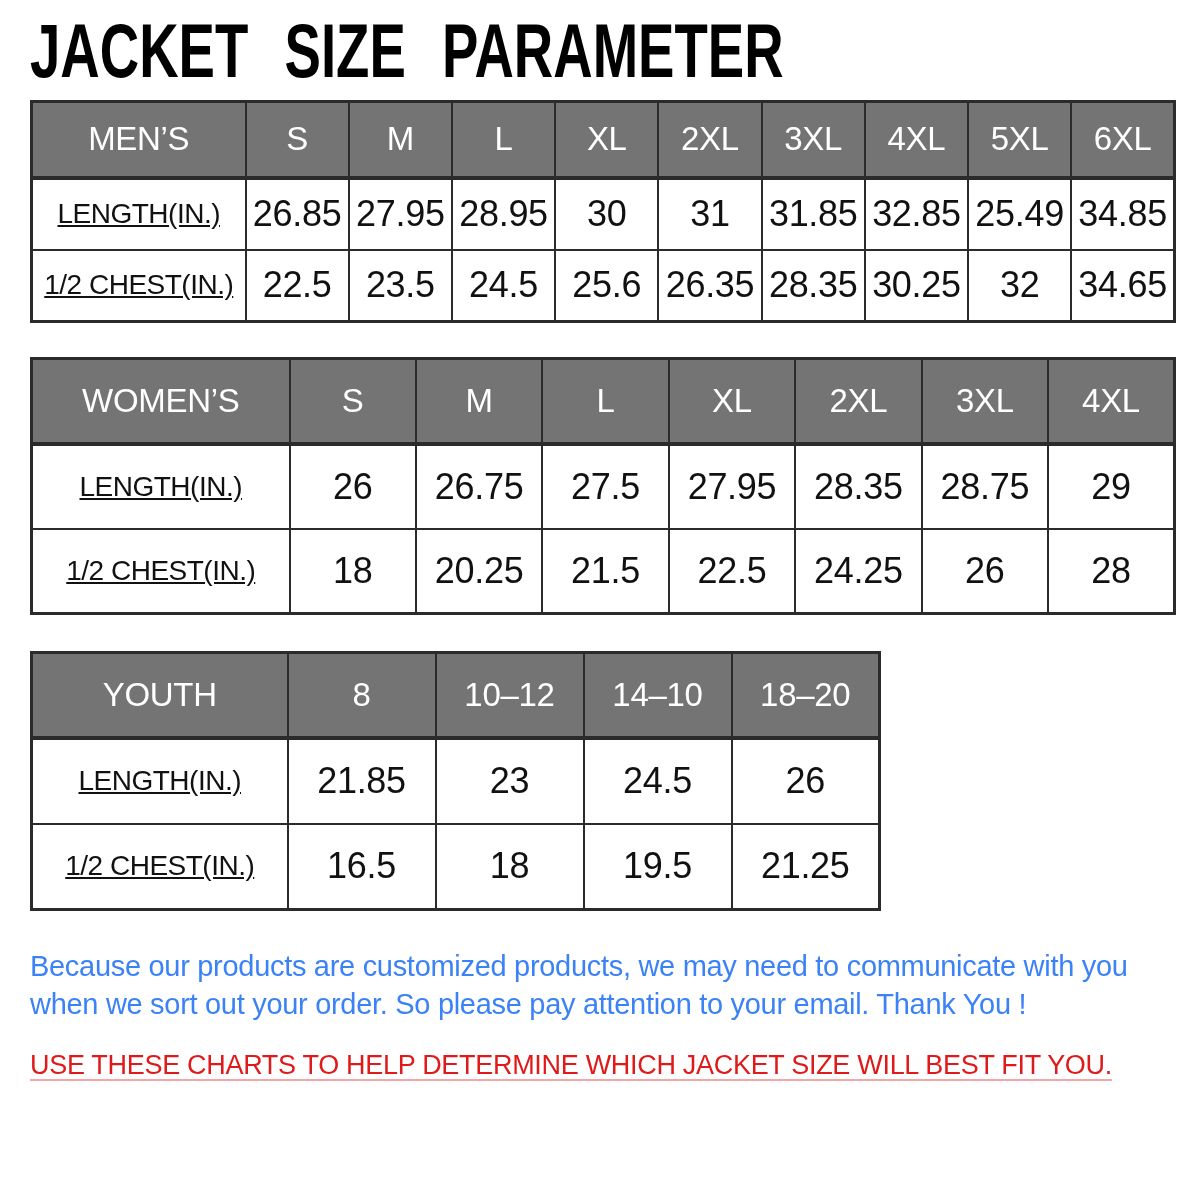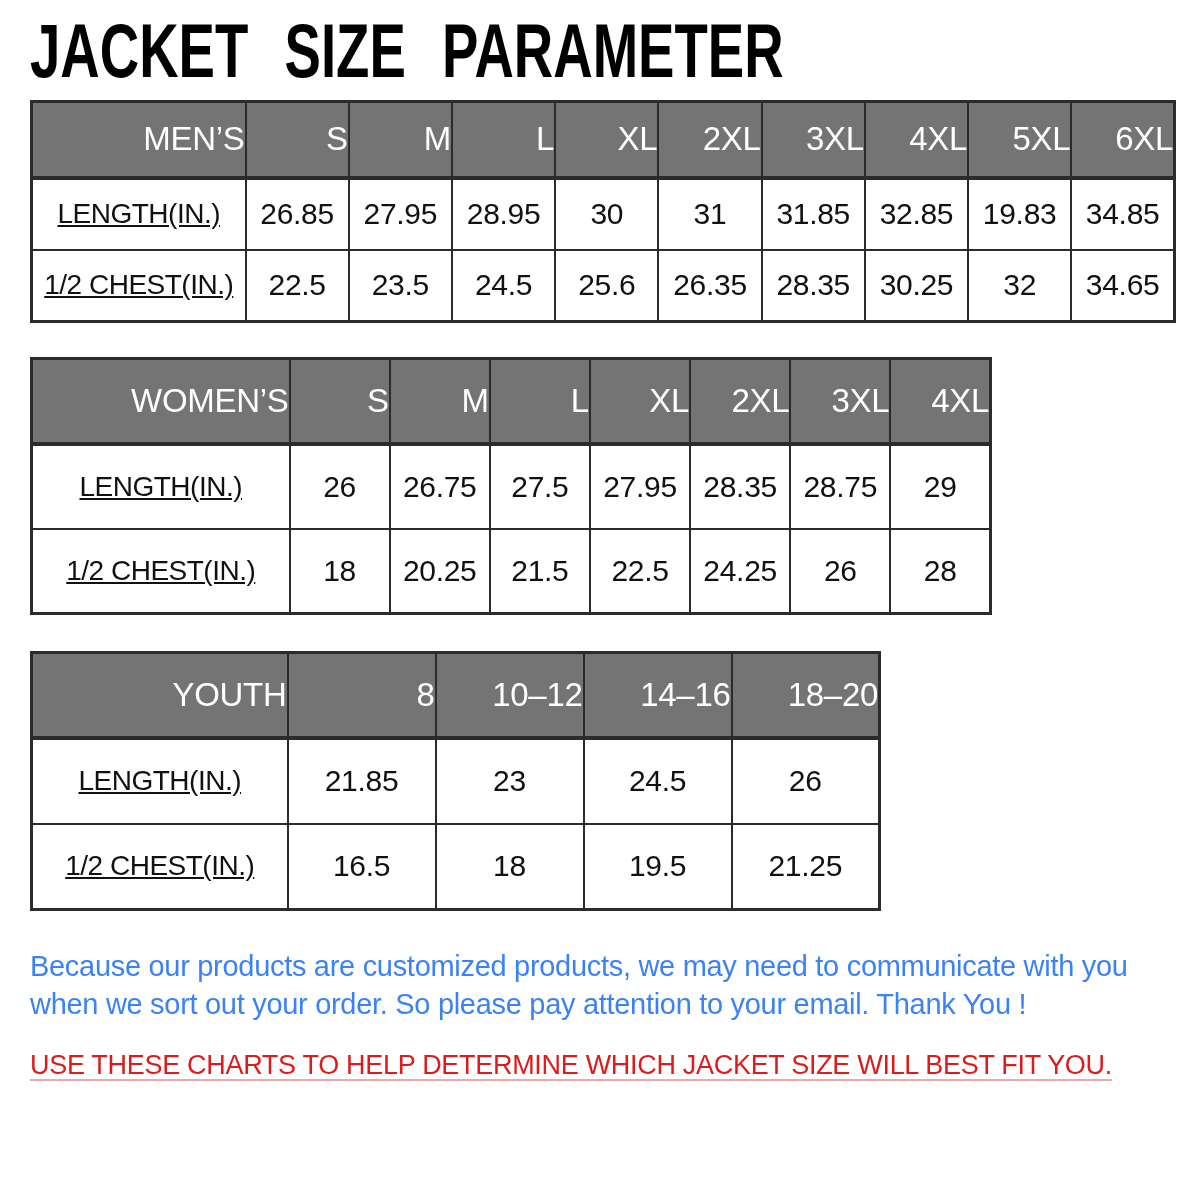--- a/index.html
+++ b/index.html
@@ -39,31 +39,30 @@
     vertical-align:middle;
     overflow:hidden;
     letter-spacing:-0.3px;
   }
   table.size-table thead th {
     background:#747474;
     color:#ffffff;
     font-weight:400;
     font-size:33px;
     border-bottom:4px solid #2b2b2b;
-    text-align:right;
-  }
-  table.size-table tbody td { font-size:30px; color:#111; background:#fff; }
+  }
+  table.size-table tbody td { font-size:36px; color:#111; background:#fff; }
   table.size-table tbody td.label-cell { font-size:28px; letter-spacing:-0.5px;text-decoration:underline; }
 
   .t-mens { width:1146px; margin-top:24px; }
   .t-mens col.col-first { width:214px; }
   .t-mens thead tr { height:76px; }
   .t-mens tbody tr { height:72px; }
 
-  .t-womens { width:962px; margin-top:34px; }
+  .t-womens { width:1146px; margin-top:34px; }
   .t-womens col.col-first { width:258px; }
   .t-womens thead tr { height:85px; }
   .t-womens tbody tr { height:85px; }
 
   .t-youth { width:851px; margin-top:36px; }
   .t-youth col.col-first { width:256px; }
   .t-youth thead tr { height:85px; }
   .t-youth tbody tr { height:86px; }
 
   .footer-para {
@@ -127,21 +126,21 @@
       <tbody>
         <tr>
           <td class="label-cell">LENGTH(IN.)</td>
           <td>26.85</td>
           <td>27.95</td>
           <td>28.95</td>
           <td>30</td>
           <td>31</td>
           <td>31.85</td>
           <td>32.85</td>
-          <td>19.83</td>
+          <td>25.49</td>
           <td>34.85</td>
         </tr>
         <tr>
           <td class="label-cell">1/2 CHEST(IN.)</td>
           <td>22.5</td>
           <td>23.5</td>
           <td>24.5</td>
           <td>25.6</td>
           <td>26.35</td>
           <td>28.35</td>
@@ -205,21 +204,21 @@
         <col>
         <col>
         <col>
         <col>
       </colgroup>
       <thead>
         <tr>
           <th>YOUTH</th>
           <th>8</th>
           <th>10–12</th>
-          <th>14–16</th>
+          <th>14–10</th>
           <th>18–20</th>
         </tr>
       </thead>
       <tbody>
         <tr>
           <td class="label-cell">LENGTH(IN.)</td>
           <td>21.85</td>
           <td>23</td>
           <td>24.5</td>
           <td>26</td>

